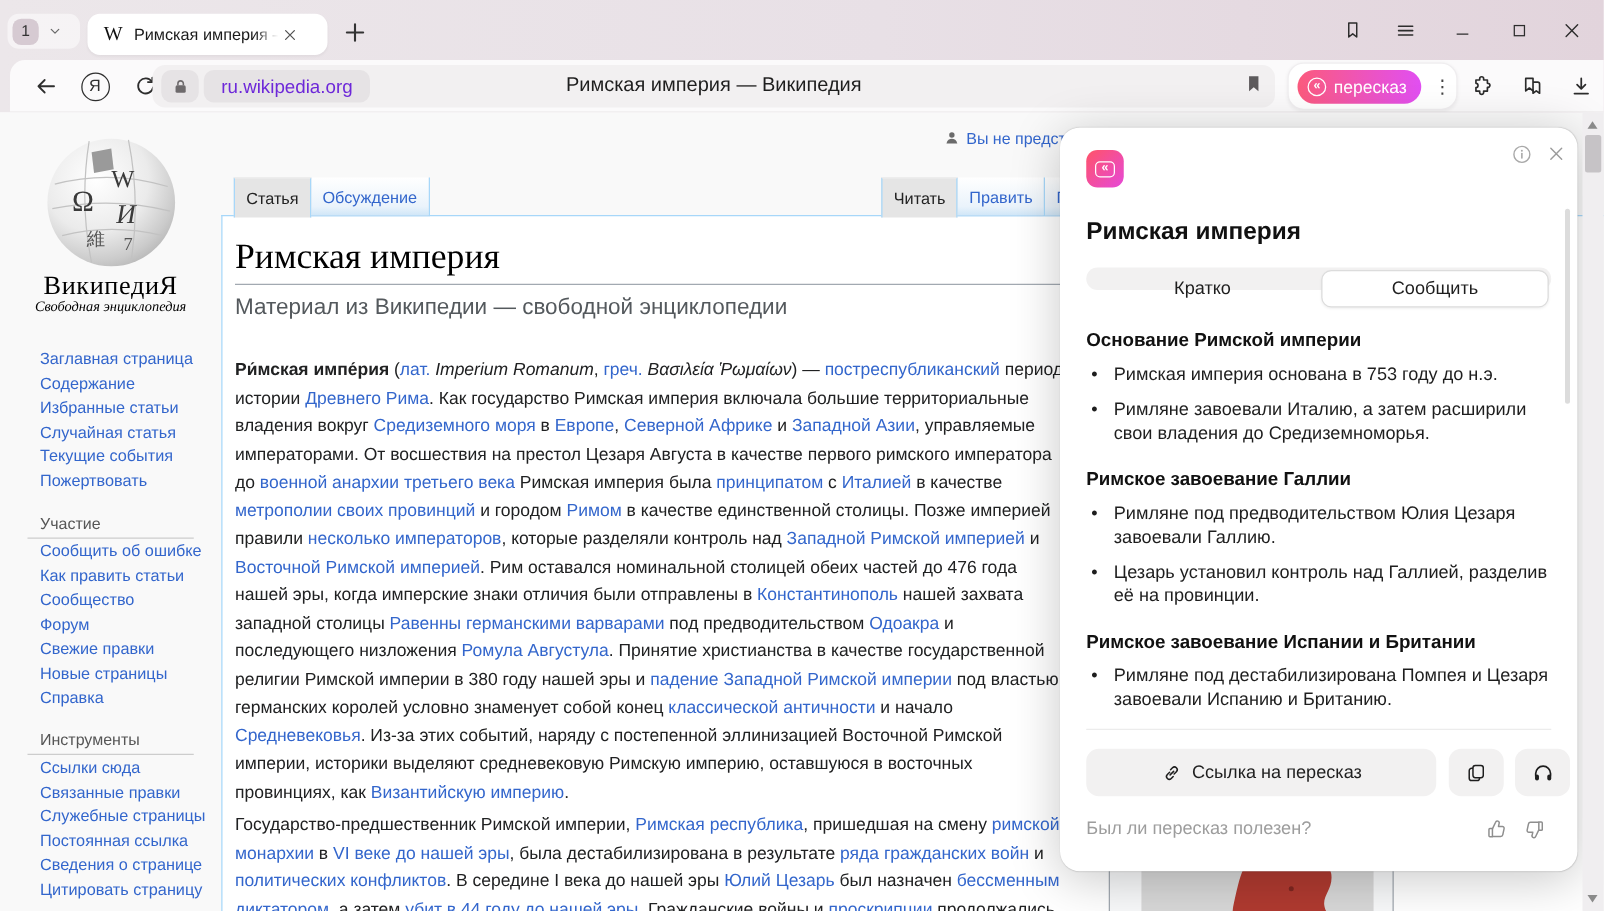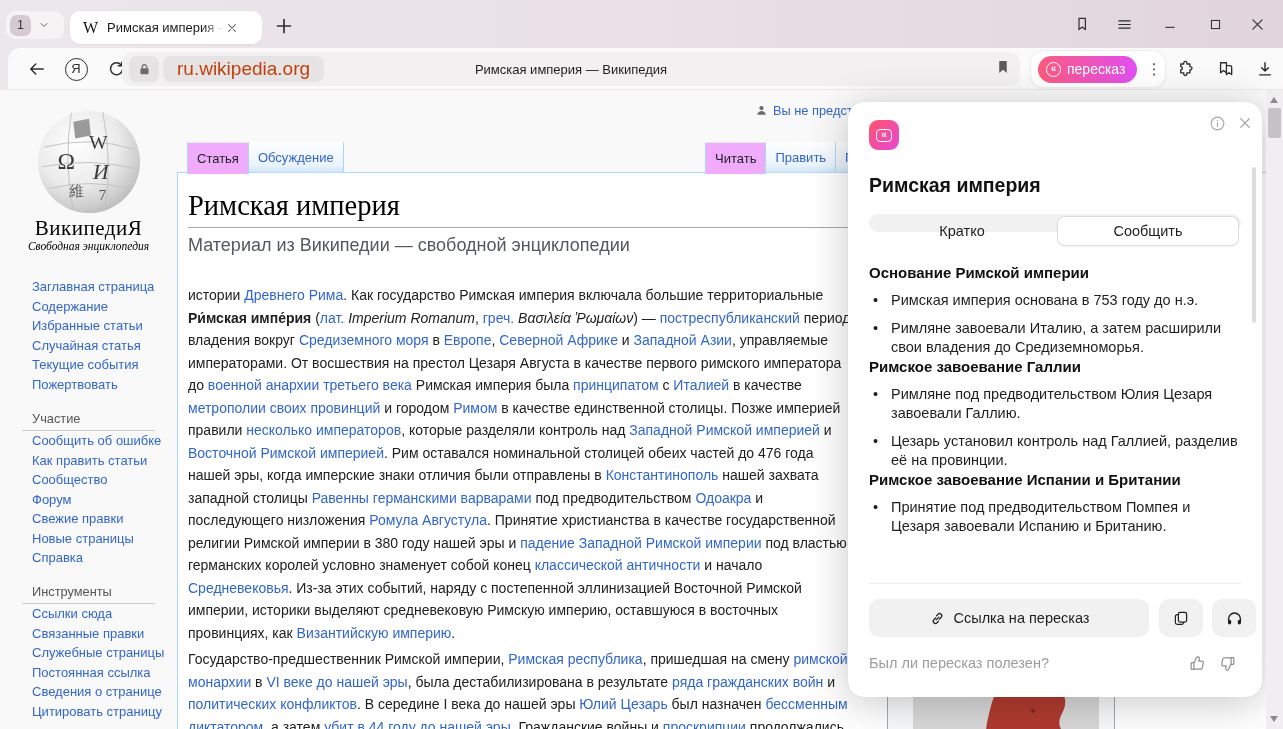--- a/index.html
+++ b/index.html
@@ -16,42 +16,42 @@
 #newtab{position:absolute;left:272px;top:14px;width:24px;height:24px}
 .winicons{position:absolute;top:10px;display:flex;align-items:center}
 .winicons>div{width:28px;height:28px;display:flex;align-items:center;justify-content:center}
 
 #toolbar{position:absolute;left:0;top:48px;width:1283px;height:42px;background:linear-gradient(90deg,#ece7ea 0%,#e8e0e6 55%,#e2d4dc 100%)}
 #toolcard{position:absolute;left:8px;top:0;width:1275px;height:42px;background:#fbfafb;border-radius:12px 0 0 0;border-bottom:1px solid #ebe8ea}
 .navbtn{position:absolute;top:5px;width:32px;height:32px;display:flex;align-items:center;justify-content:center}
 #ybadge{border:1.6px solid #2e2e2e;border-radius:50%;width:23px;height:23px;font-size:13px;color:#2e2e2e;display:flex;align-items:center;justify-content:center;padding-bottom:1px}
 #omni{position:absolute;left:114px;top:4px;width:898px;height:34px;border-radius:10px;background:#f2f0f1}
 #lockchip{position:absolute;left:7px;top:4px;width:30px;height:26px;border-radius:8px;background:#e6e3e5;display:flex;align-items:center;justify-content:center}
-#domainpill{position:absolute;left:41px;top:4px;height:26px;border-radius:8px;background:#e6e3e5;display:flex;align-items:center;padding:0 14px;font-size:19px;color:#c2410c}
-#pagetitle{position:absolute;left:0;right:0;top:0;height:34px;display:flex;align-items:center;justify-content:center;font-size:13px;color:#1e1e1e;pointer-events:none}
+#domainpill{position:absolute;left:41px;top:4px;height:26px;border-radius:8px;background:#e6e3e5;display:flex;align-items:center;padding:0 14px;font-size:15px;color:#6d28d9}
+#pagetitle{position:absolute;left:0;right:0;top:0;height:34px;display:flex;align-items:center;justify-content:center;font-size:16px;color:#1e1e1e;pointer-events:none}
 #bmflag{position:absolute;right:8px;top:6px}
 #retellwrap{position:absolute;left:1022px;top:2px;width:136px;height:38px;background:#fff;border:1px solid #f0eef0;border-radius:13px;box-shadow:0 1px 3px rgba(0,0,0,.05);display:flex;align-items:center}
 #retellbtn{margin-left:7px;height:27px;border-radius:13.5px;background:linear-gradient(90deg,#fb5a7d,#e14ff2);color:#fff;display:flex;align-items:center;padding:0 12px 0 8px;font-size:14px}
 #retellbtn .qc{width:15px;height:15px;border:1.4px solid #fff;border-radius:50%;margin-right:6px;font-size:10px;line-height:12px;text-align:center;font-weight:bold}
 #dots3{margin-left:9px;font-size:15px;color:#444}
 .toolicon{position:absolute;top:6px;width:30px;height:30px;display:flex;align-items:center;justify-content:center}
 
 #page{position:absolute;left:0;top:90px;width:1283px;height:639px;background:#f9f9f9}
 #contentbox{position:absolute;left:177px;top:82px;width:1106px;height:557px;background:#fff;border-left:1px solid #a7d7f9;border-top:1px solid #a7d7f9}
 
 #wikilogo{position:absolute;left:34px;top:16px;width:110px;height:110px}
 #wordmark{position:absolute;left:0;top:126px;width:177px;text-align:center;font-family:"Liberation Serif",serif;font-size:21px;color:#000;letter-spacing:.5px}
 #tagline{position:absolute;left:0;top:150px;width:177px;text-align:center;font-family:"Liberation Serif",serif;font-style:italic;font-size:11.5px;color:#000}
 .sblinks{position:absolute;left:32px;font-size:13px;line-height:19.5px}
 .sblinks a{color:#3366cc;text-decoration:none;display:block;cursor:pointer}
 .sbhead{position:absolute;left:22px;width:133px;font-size:12.8px;color:#565656;border-bottom:1px solid #cdcdcd;padding-bottom:4px;padding-left:10px}
 
 .wtabs{position:absolute;top:52px;height:31px;display:flex}
 .wtab{height:31px;padding:0 9px;display:flex;align-items:center;font-size:13px;border-right:1px solid #a7d7f9;background:linear-gradient(to bottom,#ffffff 0%,#eaf3fb 75%,#d2e7f8 96%,#a5d2f3 100%);color:#3366cc;white-space:nowrap}
-.wtab.sel{background:#f0abfc;color:#222;border-left:1px solid #a7d7f9;border-top:1px solid #ececec;height:32px;position:relative;z-index:2}
+.wtab.sel{background:#e5e5e5;color:#222;border-left:1px solid #a7d7f9;border-top:1px solid #ececec;height:32px;position:relative;z-index:2}
 #usernote{position:absolute;left:755px;top:13px;display:flex;align-items:center;font-size:12.8px;color:#3366cc;white-space:nowrap}
 #usernote svg{margin-right:5px}
 
 #article{position:absolute;left:188px;top:100px;width:1095px}
 #h1{font-family:"Liberation Serif",serif;font-size:28.5px;color:#000;font-weight:normal;border-bottom:1px solid #a2a9b1;padding-bottom:5px;width:1067px}
 #subtitle{font-size:18px;color:#54595d;margin-top:7px}
 #bodytext{margin-top:28px;font-size:14px;color:#202122}
 .tline{white-space:nowrap;height:22.5px;line-height:22.5px}
 .para2{margin-top:4px}
 .sl{color:#3366cc}
@@ -74,21 +74,21 @@
 #sp-head .t2{font-size:12.5px;color:#9d9d9d;margin-top:3px}
 #sp-info{position:absolute;left:358px;top:10px;width:22px;height:22px;display:flex;align-items:center;justify-content:center}
 #sp-close{position:absolute;left:386px;top:10px;width:22px;height:22px;display:flex;align-items:center;justify-content:center}
 #sp-title{position:absolute;left:21px;top:72px;font-size:19.5px;font-weight:bold;color:#111}
 #sp-seg{position:absolute;left:21px;top:112px;width:372px;height:18px;background:#f2f1f1;border-radius:10px}
 #sp-seg .half{position:absolute;top:0;width:50%;height:34px;display:flex;align-items:center;justify-content:center;font-size:14.5px;color:#1e1e1e}
 #sp-seg .hl{left:0}
 #sp-seg .hr{right:0}
 #sp-seg .active{position:absolute;right:2px;top:2px;width:calc(50% - 4px);height:30px;background:#fff;border:1px solid #dcdcdc;border-radius:8px;box-shadow:0 1px 2px rgba(0,0,0,.06)}
 #sp-body{position:absolute;left:21px;top:146px;width:372px}
-.sp-h{font-size:15px;font-weight:bold;color:#111;line-height:19px}
+.sp-h{font-size:15px;font-weight:bold;color:#111;margin-top:17px;line-height:19px}
 .sp-h:first-child{margin-top:15px}
 .sp-li{position:relative;margin-top:9px;padding-left:22px;font-size:14.5px;line-height:19px;color:#1e1e1e}
 .sp-li::before{content:"•";position:absolute;left:4px;top:0;color:#1e1e1e}
 #sp-div{position:absolute;left:21px;top:481px;width:372px;border-top:1px solid #ececec}
 #sp-linkbtn{position:absolute;left:21px;top:497px;width:280px;height:38px;background:#f2f1f1;border-radius:10px;display:flex;align-items:center;justify-content:center;font-size:14.5px;color:#1e1e1e}
 #sp-linkbtn svg{margin-right:8px}
 #sp-copy{position:absolute;left:311px;top:497px;width:44px;height:38px;background:#f2f1f1;border-radius:10px;display:flex;align-items:center;justify-content:center}
 #sp-audio{position:absolute;left:364px;top:497px;width:44px;height:38px;background:#f2f1f1;border-radius:10px;display:flex;align-items:center;justify-content:center}
 #sp-feed{position:absolute;left:21px;top:553px;font-size:14.5px;color:#9d9d9d}
 #sp-up{position:absolute;left:336px;top:548px;width:26px;height:26px;display:flex;align-items:center;justify-content:center}
@@ -283,22 +283,22 @@
       <div class="wtab sel">Читать</div>
       <div class="wtab">Править</div>
       <div class="wtab">П</div>
     </div>
 
   <div id="article">
     <div id="h1">Римская империя</div>
     <div id="subtitle">Материал из Википедии — свободной энциклопедии</div>
     <div id="bodytext">
         <div>
+          <div class="tline"><span class="sb">Ри́мская импе́рия</span><span> (</span><span class="sl">лат.</span><span> </span><span class="si">Imperium Romanum</span><span>, </span><span class="sl">греч.</span><span> </span><span class="si">Βασιλεία Ῥωμαίων</span><span>) — </span><span class="sl">постреспубликанский</span><span> период</span></div>
           <div class="tline"><span>истории </span><span class="sl">Древнего Рима</span><span>. Как государство Римская империя включала большие территориальные</span></div>
-          <div class="tline"><span class="sb">Ри́мская импе́рия</span><span> (</span><span class="sl">лат.</span><span> </span><span class="si">Imperium Romanum</span><span>, </span><span class="sl">греч.</span><span> </span><span class="si">Βασιλεία Ῥωμαίων</span><span>) — </span><span class="sl">постреспубликанский</span><span> период</span></div>
           <div class="tline"><span>владения вокруг </span><span class="sl">Средиземного моря</span><span> в </span><span class="sl">Европе</span><span>, </span><span class="sl">Северной Африке</span><span> и </span><span class="sl">Западной Азии</span><span>, управляемые</span></div>
           <div class="tline"><span>императорами. От восшествия на престол Цезаря Августа в качестве первого римского императора</span></div>
           <div class="tline"><span>до </span><span class="sl">военной анархии третьего века</span><span> Римская империя была </span><span class="sl">принципатом</span><span> с </span><span class="sl">Италией</span><span> в качестве</span></div>
           <div class="tline"><span class="sl">метрополии своих провинций</span><span> и городом </span><span class="sl">Римом</span><span> в качестве единственной столицы. Позже империей</span></div>
           <div class="tline"><span>правили </span><span class="sl">несколько императоров</span><span>, которые разделяли контроль над </span><span class="sl">Западной Римской империей</span><span> и</span></div>
           <div class="tline"><span class="sl">Восточной Римской империей</span><span>. Рим оставался номинальной столицей обеих частей до 476 года</span></div>
           <div class="tline"><span>нашей эры, когда имперские знаки отличия были отправлены в </span><span class="sl">Константинополь</span><span> нашей захвата</span></div>
           <div class="tline"><span>западной столицы </span><span class="sl">Равенны</span><span> </span><span class="sl">германскими варварами</span><span> под предводительством </span><span class="sl">Одоакра</span><span> и</span></div>
           <div class="tline"><span>последующего низложения </span><span class="sl">Ромула Августула</span><span>. Принятие христианства в качестве государственной</span></div>
           <div class="tline"><span>религии Римской империи в 380 году нашей эры и </span><span class="sl">падение Западной Римской империи</span><span> под властью</span></div>
@@ -361,21 +361,21 @@
     <div class="half hr" style="z-index:2">Сообщить</div>
   </div>
   <div id="sp-body">
       <div class="sp-h">Основание Римской империи</div>
       <div class="sp-li">Римская империя основана в 753 году до н.э.</div>
       <div class="sp-li">Римляне завоевали Италию, а затем расширили свои владения до Средиземноморья.</div>
       <div class="sp-h">Римское завоевание Галлии</div>
       <div class="sp-li">Римляне под предводительством Юлия Цезаря завоевали Галлию.</div>
       <div class="sp-li">Цезарь установил контроль над Галлией, разделив её на провинции.</div>
       <div class="sp-h">Римское завоевание Испании и Британии</div>
-      <div class="sp-li">Принятие под предводительством Помпея и Цезаря завоевали Испанию и Британию.</div>
+      <div class="sp-li">Римляне под дестабилизирована Помпея и Цезаря завоевали Испанию и Британию.</div>
     </div>
   <div id="sp-div"></div>
   <div id="sp-linkbtn">
     <svg width="17" height="17" viewBox="0 0 24 24">
         <path d="M10 14l4-4" stroke="#1e1e1e" stroke-width="1.7" stroke-linecap="round"></path>
         <path d="M9.5 11l-2.6 2.6a3.1 3.1 0 0 0 4.4 4.4l2.2-2.2M14.5 13l2.6-2.6a3.1 3.1 0 0 0-4.4-4.4l-2.2 2.2" stroke="#1e1e1e" stroke-width="1.7" fill="none" stroke-linecap="round"></path>
       </svg>
     <span>Ссылка на пересказ</span>
   </div>
   <div id="sp-copy">

